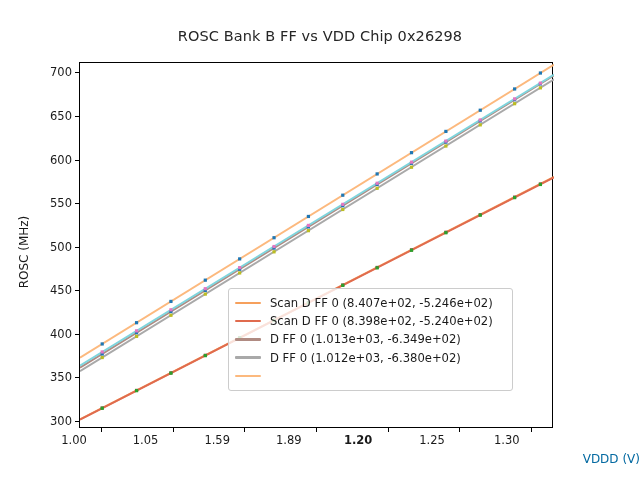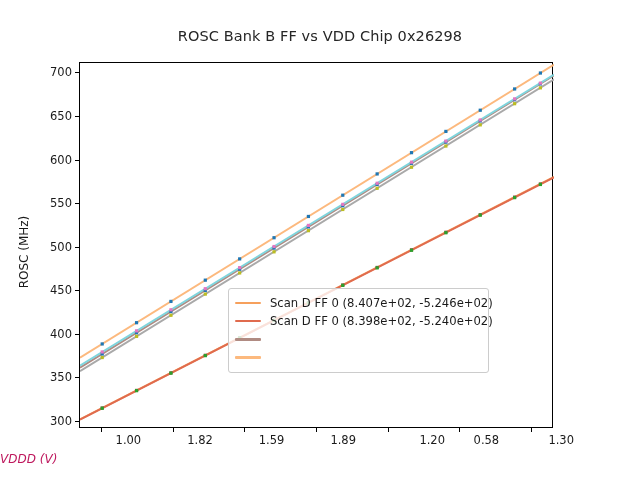--- a/index.html
+++ b/index.html
@@ -13,32 +13,32 @@
 
   
   #axes{position:absolute;left:79px;top:62px;width:474px;height:366px;
         border:1px solid #000000;box-sizing:border-box;background:#ffffff;}
   #plotsvg{position:absolute;left:0;top:0;width:474px;height:366px;display:block;}
 
   
   .ytick-lbl{position:absolute;right:645px;text-align:right;width:80px;
              font-size:11.5px;color:#1a1a1a;transform:translateY(-50%);}
   .ytick-mark{position:absolute;width:4px;height:1px;background:#000;}
-  .xtick-lbl{position:absolute;top:433px;text-align:right;width:80px;
+  .xtick-lbl{position:absolute;top:433px;text-align:left;width:80px;
              font-size:11.5px;color:#1a1a1a;transform:translateX(-50%);}
   .xtick-mark{position:absolute;width:1px;height:4px;background:#000;}
 
-  #xlabel{position:absolute;left:0;top:452px;width:640px;text-align:left;
-          font-size:12px;color:#be185d;font-style:italic;}
+  #xlabel{position:absolute;left:0;top:452px;width:640px;text-align:right;
+          font-size:12px;color:#0369a1;}
   #ylabel{position:absolute;left:-76px;top:245px;width:200px;text-align:center;
           font-size:12px;color:#1a1a1a;transform:rotate(-90deg);
           transform-origin:center center;}
 
   
-  #legend{position:absolute;left:228px;top:288px;width:261px;
+  #legend{position:absolute;left:228px;top:288px;width:285px;
           background:rgba(255,255,255,0.80);border:1px solid #cccccc;
           border-radius:3px;box-sizing:border-box;padding:5px 0 5px 6px;}
   .leg-row{display:flex;align-items:center;height:18.2px;}
   .leg-swatch{width:26px;height:2.4px;border-radius:1px;flex:0 0 26px;margin-right:9px;}
   .leg-text{font-size:11.6px;color:#1a1a1a;white-space:nowrap;}
 </style>
 </head>
 <body>
 
 <div id="fig">
@@ -158,43 +158,48 @@
       <div class="ytick-lbl" style="top: 203.171px; right: 568px;">550</div>
       <div class="ytick-mark" style="left: 75px; top: 159.6px;"></div>
       <div class="ytick-lbl" style="top: 159.6px; right: 568px;">600</div>
       <div class="ytick-mark" style="left: 75px; top: 116.029px;"></div>
       <div class="ytick-lbl" style="top: 116.029px; right: 568px;">650</div>
       <div class="ytick-mark" style="left: 75px; top: 72.4571px;"></div>
       <div class="ytick-lbl" style="top: 72.4571px; right: 568px;">700</div>
       <div class="xtick-mark" style="left: 101.196px; top: 428px;"></div>
       <div class="xtick-lbl" style="left: 101.196px;">1.00</div>
       <div class="xtick-mark" style="left: 172.798px; top: 428px;"></div>
-      <div class="xtick-lbl" style="left: 172.798px;">1.82</div>
+      <div class="xtick-lbl" style="left: 172.798px;">1.05</div>
       <div class="xtick-mark" style="left: 244.399px; top: 428px;"></div>
       <div class="xtick-lbl" style="left: 244.399px;">1.59</div>
       <div class="xtick-mark" style="left: 316px; top: 428px;"></div>
       <div class="xtick-lbl" style="left: 316px;">1.89</div>
       <div class="xtick-mark" style="left: 387.601px; top: 428px;"></div>
-      <div class="xtick-lbl" style="left: 405px;">1.20</div>
+      <div class="xtick-lbl" style="left: 384px; font-weight: bold;">1.20</div>
       <div class="xtick-mark" style="left: 459.202px; top: 428px;"></div>
-      <div class="xtick-lbl" style="left: 459.202px;">0.58</div>
+      <div class="xtick-lbl" style="left: 459.202px;">1.25</div>
       <div class="xtick-mark" style="left: 530.804px; top: 428px;"></div>
       <div class="xtick-lbl" style="left: 534px;">1.30</div>
     </div>
 
   <div id="legend">
       <div class="leg-row">
         <span class="leg-swatch" style="background: rgb(246, 160, 92);"></span>
         <span class="leg-text">Scan D FF 0 (8.407e+02, -5.246e+02)</span>
       </div>
       <div class="leg-row">
         <span class="leg-swatch" style="background: rgb(224, 107, 78);"></span>
         <span class="leg-text">Scan D FF 0 (8.398e+02, -5.240e+02)</span>
       </div>
       <div class="leg-row">
         <span class="leg-swatch" style="background: rgb(176, 139, 130);"></span>
+        <span class="leg-text">D FF 0 (1.013e+03, -6.349e+02)</span>
+      </div>
+      <div class="leg-row">
+        <span class="leg-swatch" style="background: rgb(169, 169, 169);"></span>
+        <span class="leg-text">D FF 0 (1.012e+03, -6.380e+02)</span>
       </div>
       <div class="leg-row">
         <span class="leg-swatch" style="background: rgb(252, 185, 126);"></span>
       </div>
     </div>
 
 </div>
 
 </body></html>

